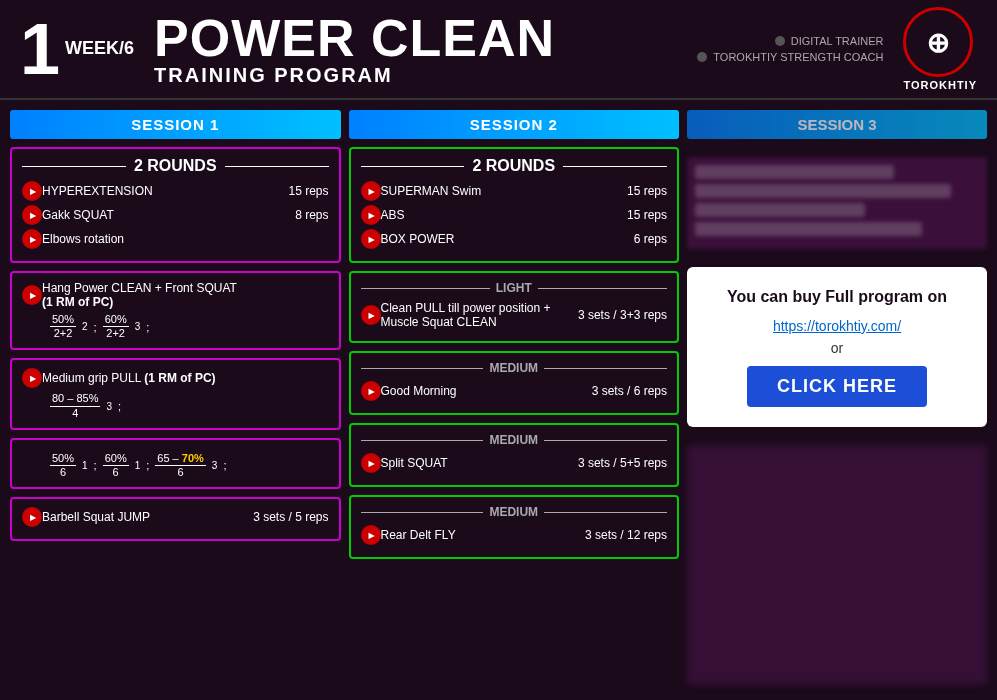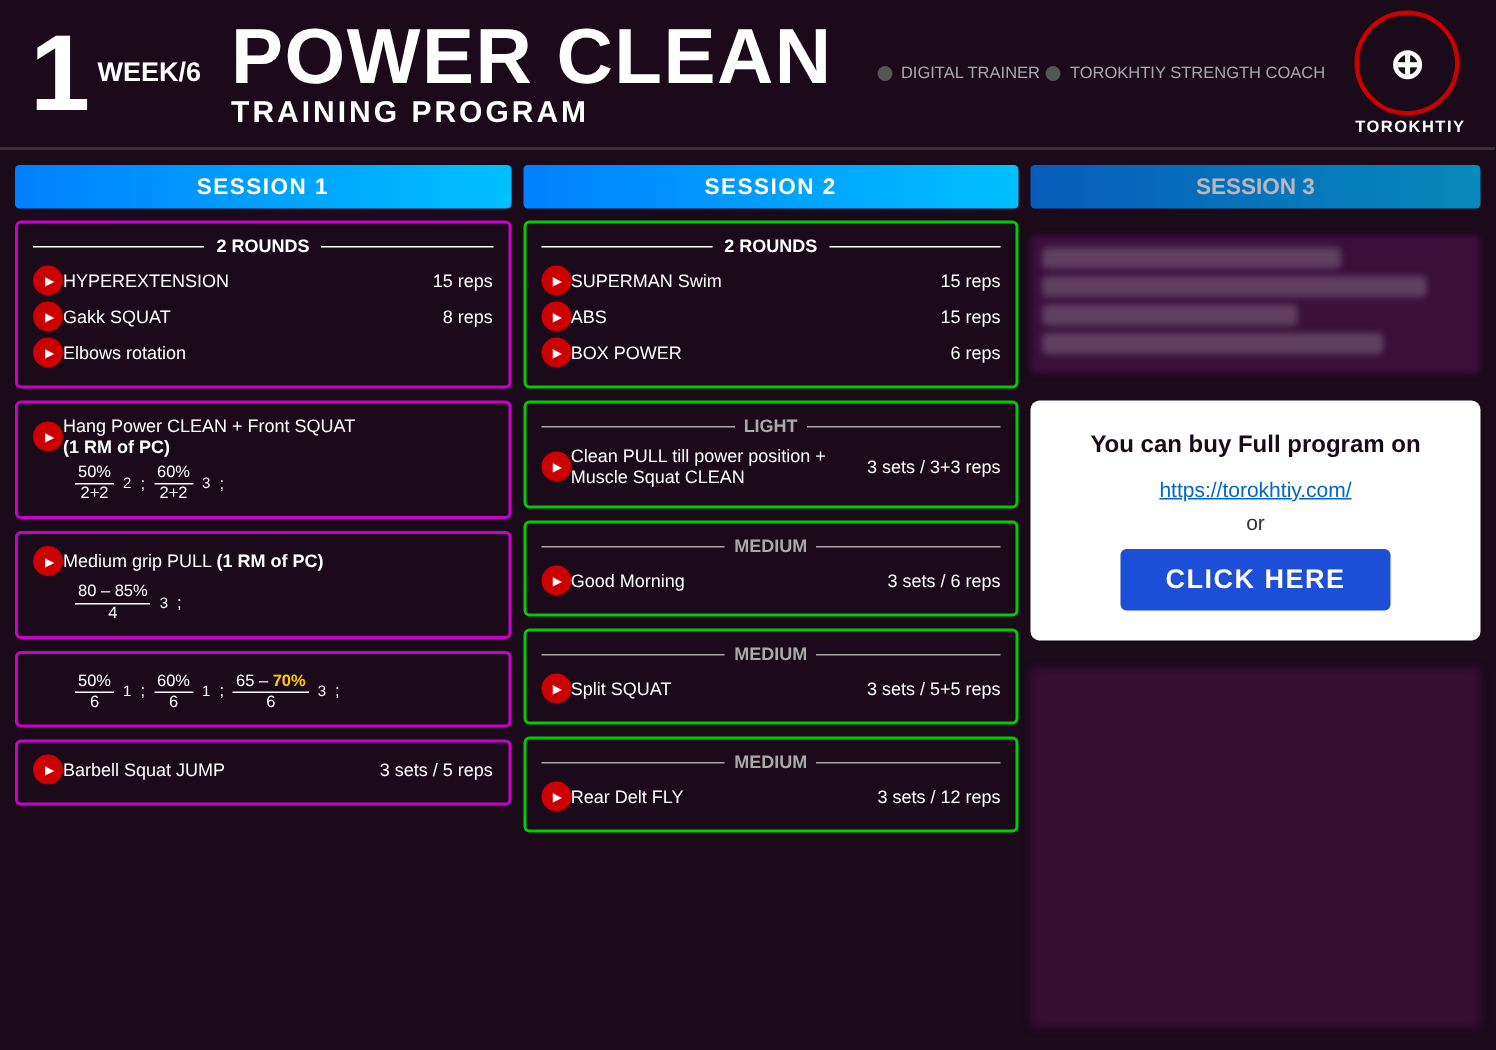--- a/index.html
+++ b/index.html
@@ -48,20 +48,21 @@
       letter-spacing: 1px;
     }
     .title-sub {
       font-size: 20px;
       font-weight: 700;
       color: white;
       letter-spacing: 2px;
     }
     .header-right {
       display: flex;
+      flex-direction: column;
       align-items: flex-end;
       margin-right: 20px;
       gap: 4px;
     }
     .header-tag {
       display: flex;
       align-items: center;
       gap: 6px;
       font-size: 11px;
       color: #aaa;
@@ -126,21 +127,21 @@
       border: 2px solid #cc00cc;
       border-radius: 4px;
       padding: 8px 10px;
       position: relative;
     }
     .rounds-block.green-border {
       border-color: #00cc00;
     }
     .rounds-label {
       text-align: center;
-      font-size: 12px;
+      font-size: 16px;
       font-weight: 900;
       color: white;
       margin-bottom: 6px;
       display: flex;
       align-items: center;
       justify-content: center;
       gap: 8px;
     }
     .rounds-label::before,
     .rounds-label::after {

